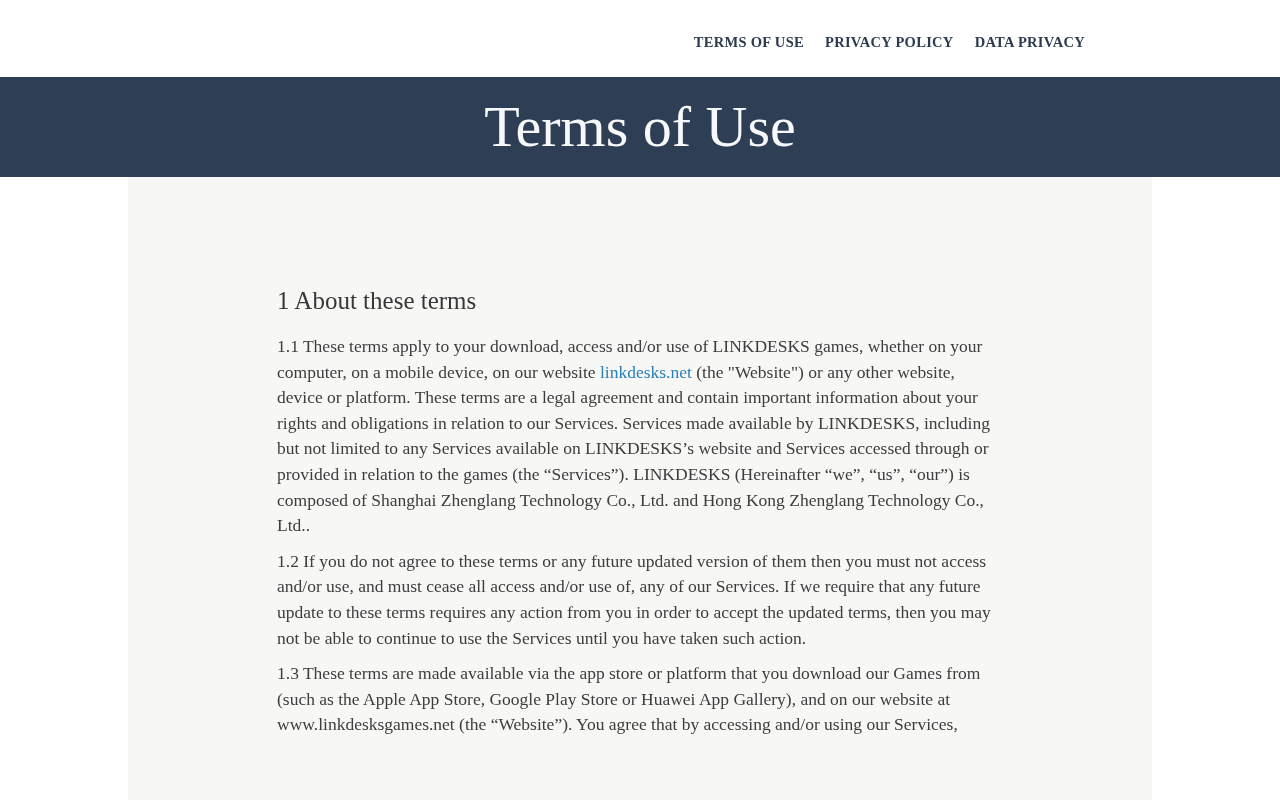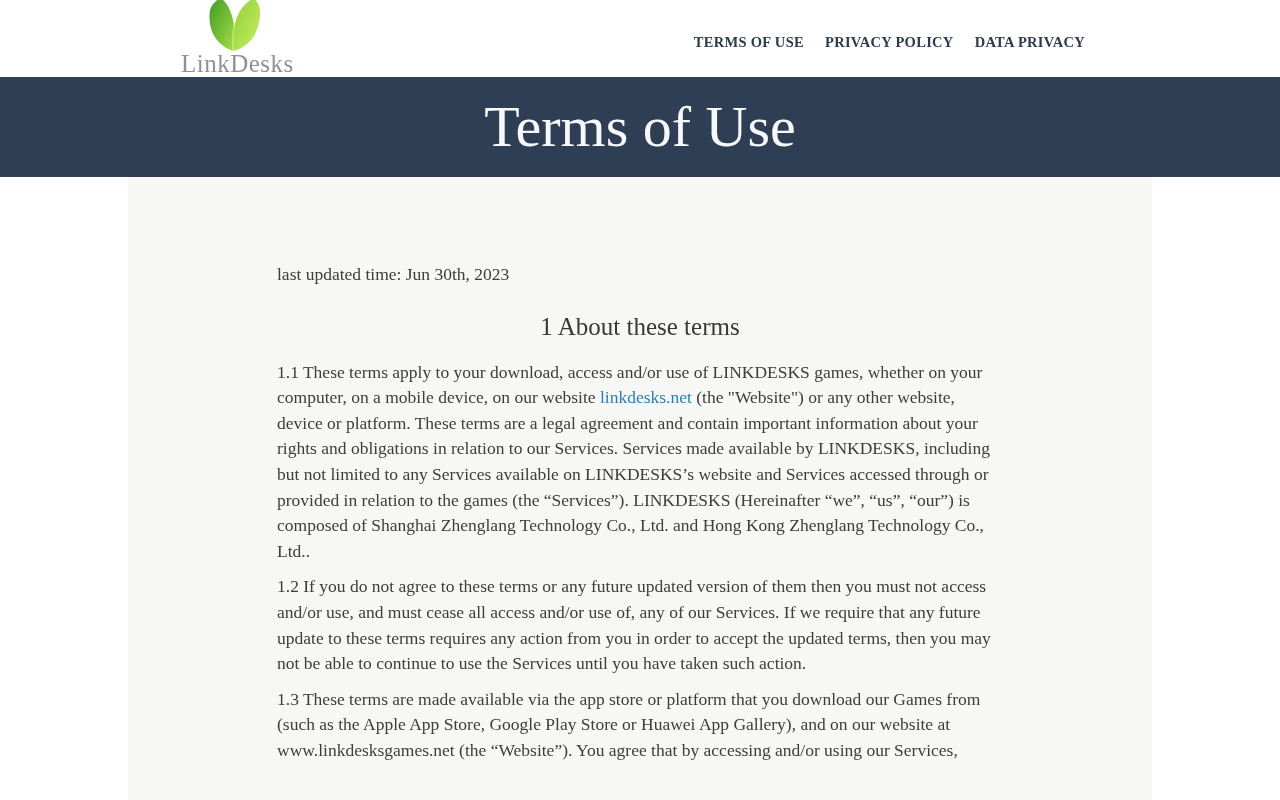--- a/index.html
+++ b/index.html
@@ -46,68 +46,47 @@
     width: 1024px; height: 623px; margin: 0 auto;
     background: #f7f7f6; padding-top: 85px; overflow: hidden;
   }
   .article { width: 726px; margin: 0 auto; }
   .article p {
     margin: 0 0 10px 0;
     font-size: 17.5px; line-height: 25.6px; color: #3d3d3d;
   }
   .article h2 {
     margin: 22px 0 17px 0;
-    font-size: 25px; line-height: 33px; font-weight: 400; color: #383838; text-align: center;
+    font-size: 25px; line-height: 33px; font-weight: 400; color: #383838;
   }
   .text-link { color: #2980b9; text-decoration: none; cursor: pointer; }
 </style>
 </head>
 <body>
 
 <header class="site-header">
   <div class="header-inner">
 
-    <div class="logo">
-      <span>
-        <svg width="58" height="52" viewBox="0 0 58 52">
-          <defs>
-            <linearGradient id="leafL" x1="0" y1="0" x2="1" y2="1">
-              <stop offset="0" stop-color="#3f9b22"></stop>
-              <stop offset="1" stop-color="#a6de45"></stop>
-            </linearGradient>
-            <linearGradient id="leafR" x1="0" y1="0" x2="1" y2="1">
-              <stop offset="0" stop-color="#8ccf35"></stop>
-              <stop offset="1" stop-color="#c9ef62"></stop>
-            </linearGradient>
-          </defs>
-          <path d="M29 51 C 14 46, 3 32, 6 10 C 8 4, 12 0, 17 -2 C 29 8, 33 28, 29 51 Z" fill="url(#leafL)"></path>
-          <path d="M29 51 C 27 28, 33 6, 50 -2 C 55 3, 57 10, 56 16 C 54 36, 44 47, 29 51 Z" fill="url(#leafR)"></path>
-          <path d="M29 51 C 28 34, 30 16, 38 4" stroke="#ffffff" stroke-opacity="0.35" stroke-width="1.5" fill="none"></path>
-        </svg>
-      </span>
-      <span class="logo-text">LinkDesks</span>
-    </div>
 
     <nav class="main-nav">
       <a class="nav-link">TERMS OF USE</a>
       <a class="nav-link">PRIVACY POLICY</a>
       <a class="nav-link">DATA PRIVACY</a>
     </nav>
 
   </div>
 </header>
 
 <section class="banner">
   <h1 class="banner-title">Terms of Use</h1>
 </section>
 
 <main class="content-wrap">
   <div class="article">
 
-    <p>last updated time: Jun 30th, 2023</p>
 
 
     <h2>1 About these terms</h2>
 
     <p><span>1.1 These terms apply to your download, access and/or use of LINKDESKS games, whether on your computer, on a mobile device, on our website </span><a class="text-link">linkdesks.net</a><span> (the "Website") or any other website, device or platform. These terms are a legal agreement and contain important information about your rights and obligations in relation to our Services. Services made available by LINKDESKS, including but not limited to any Services available on LINKDESKS’s website and Services accessed through or provided in relation to the games (the “Services”). LINKDESKS (Hereinafter “we”, “us”, “our”) is composed of Shanghai Zhenglang Technology Co., Ltd. and Hong Kong Zhenglang Technology Co., Ltd..</span></p>
 
     <p>1.2 If you do not agree to these terms or any future updated version of them then you must not access and/or use, and must cease all access and/or use of, any of our Services. If we require that any future update to these terms requires any action from you in order to accept the updated terms, then you may not be able to continue to use the Services until you have taken such action.</p>
 
     <p>1.3 These terms are made available via the app store or platform that you download our Games from (such as the Apple App Store, Google Play Store or Huawei App Gallery), and on our website at www.linkdesksgames.net (the “Website”). You agree that by accessing and/or using our Services,</p>
 

